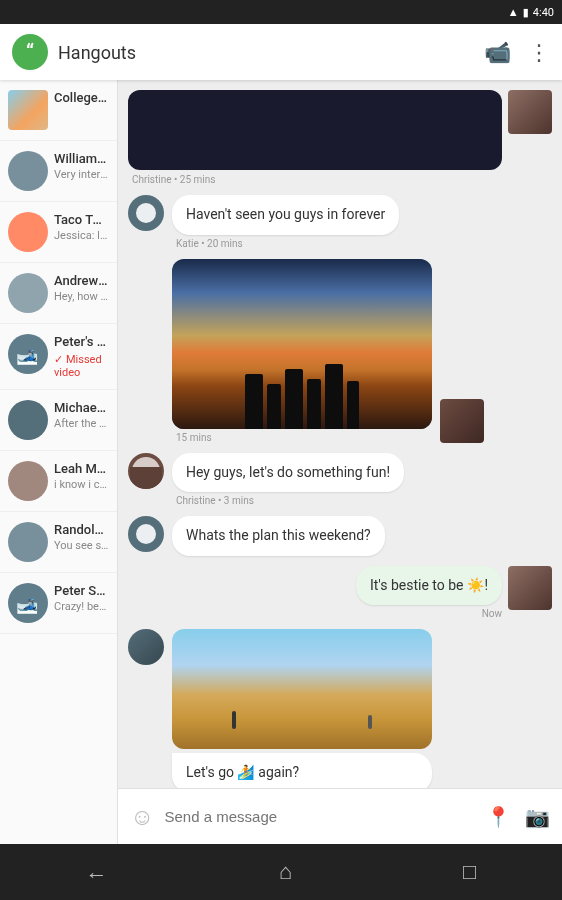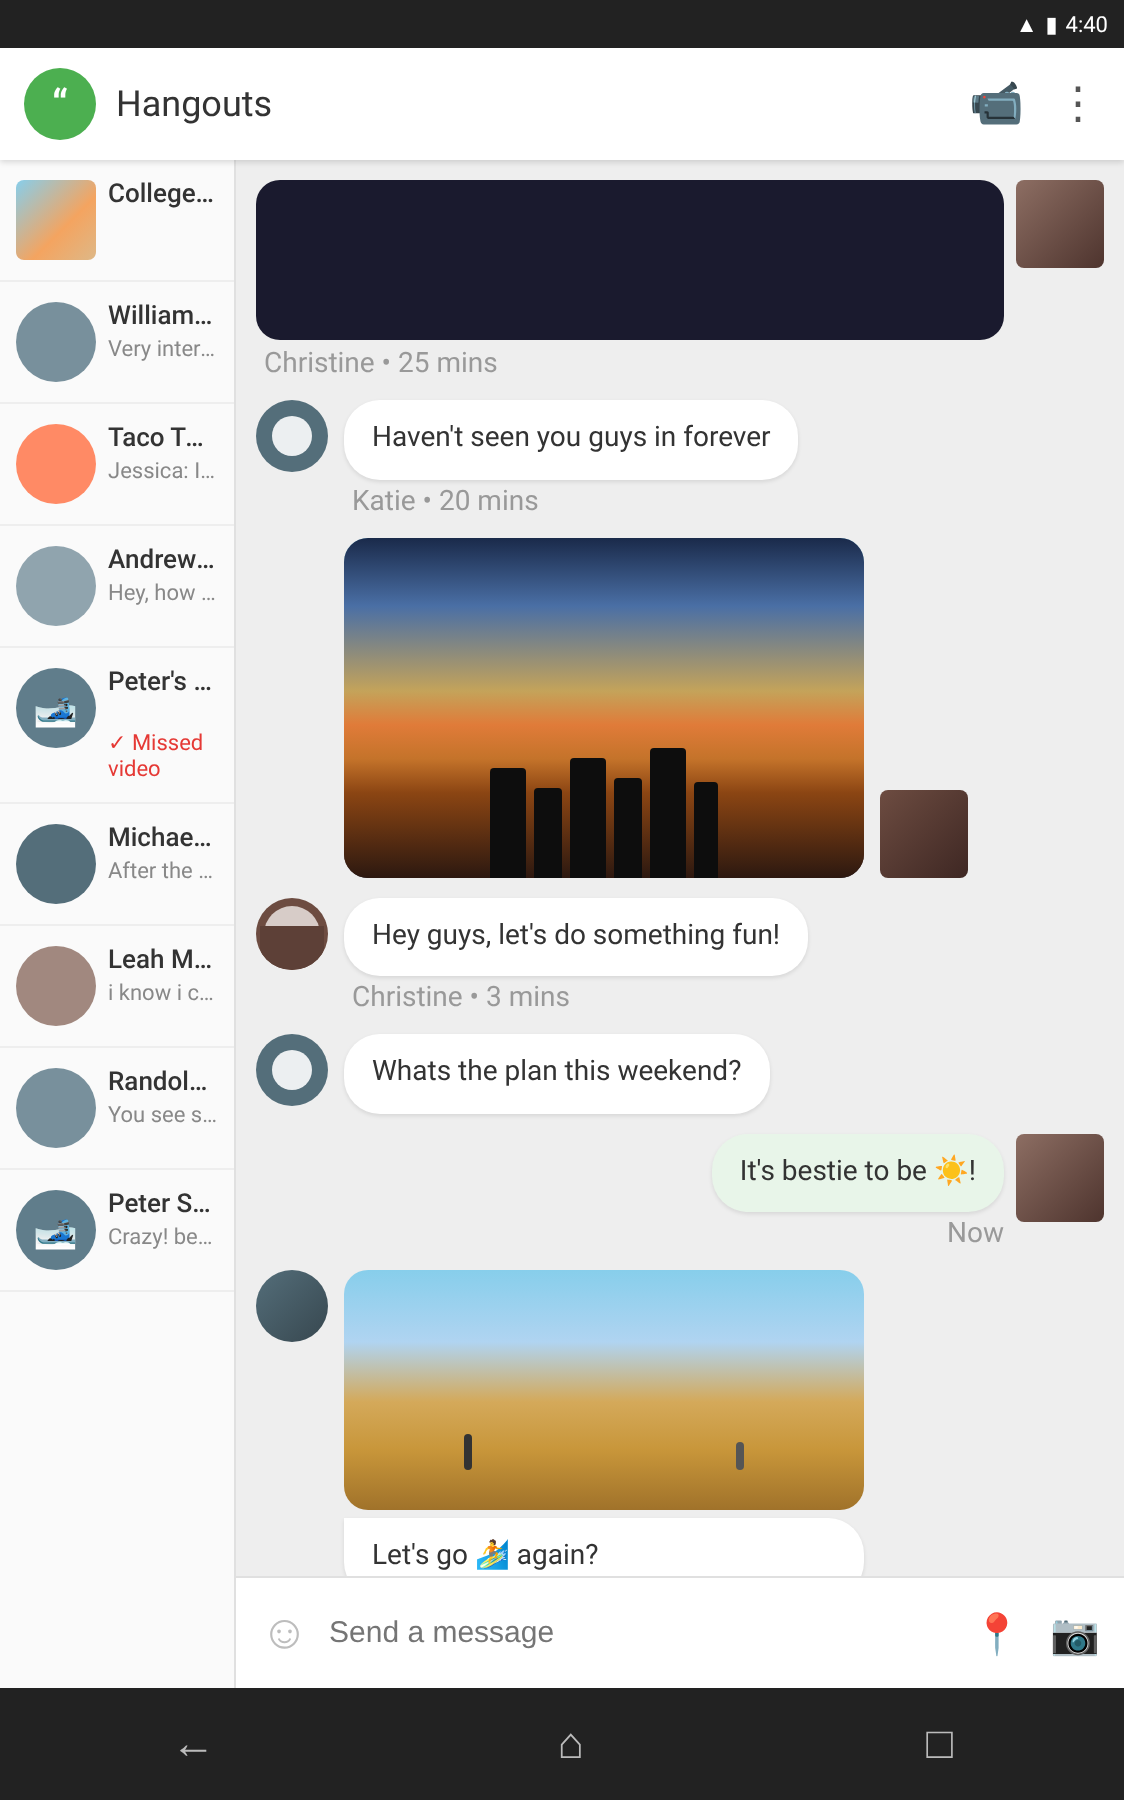--- a/index.html
+++ b/index.html
@@ -126,21 +126,21 @@
       text-overflow: ellipsis;
       max-width: 70px;
       margin-top: 2px;
     }
     .sidebar-item-missed {
       font-size: 11px;
       color: #e53935;
       display: flex;
       align-items: center;
       gap: 2px;
-      margin-top: 16px;
+      margin-top: 4px;
     }
 
     
     .chat-panel {
       flex: 1;
       display: flex;
       flex-direction: column;
       background: #eeeeee;
       overflow: hidden;
     }
@@ -168,21 +168,21 @@
       padding: 10px 14px;
       font-size: 14px;
       color: #333;
       line-height: 1.4;
       box-shadow: 0 1px 2px rgba(0,0,0,0.1);
     }
     .msg-bubble.right-bubble {
       background: #e8f5e9;
     }
     .msg-meta {
-      font-size: 14px;
+      font-size: 10px;
       color: #999;
       margin-top: 3px;
       padding-left: 4px;
     }
     .msg-meta.right-meta {
       text-align: right;
     }
     .msg-image {
       border-radius: 12px;
       overflow: hidden;
@@ -508,20 +508,21 @@
                   <div class="sunset-tree" style="height:55px;"></div>
                   <div class="sunset-tree" style="height:45px; width:14px;"></div>
                   <div class="sunset-tree" style="height:60px;"></div>
                   <div class="sunset-tree" style="height:50px; width:14px;"></div>
                   <div class="sunset-tree" style="height:65px;"></div>
                   <div class="sunset-tree" style="height:48px; width:12px;"></div>
                 </div>
               </div>
             </div>
           </div>
+          <div class="msg-meta">15 mins</div>
         </div>
         <div style="width:44px; height:44px; border-radius:4px; background: linear-gradient(135deg,#6d4c41,#3e2723); flex-shrink:0; margin-top:auto;"></div>
       </div>
 
       <div class="msg-group">
         <div class="christine-face" style="position:relative;">
           <div style="position:absolute; top:4px; left:4px; width:28px; height:28px; background:#d7ccc8; border-radius:50%;"></div>
           <div style="position:absolute; top:14px; left:2px; width:32px; height:22px; background:#5d4037; border-radius:0 0 50% 50%;"></div>
         </div>
         <div class="msg-content">

